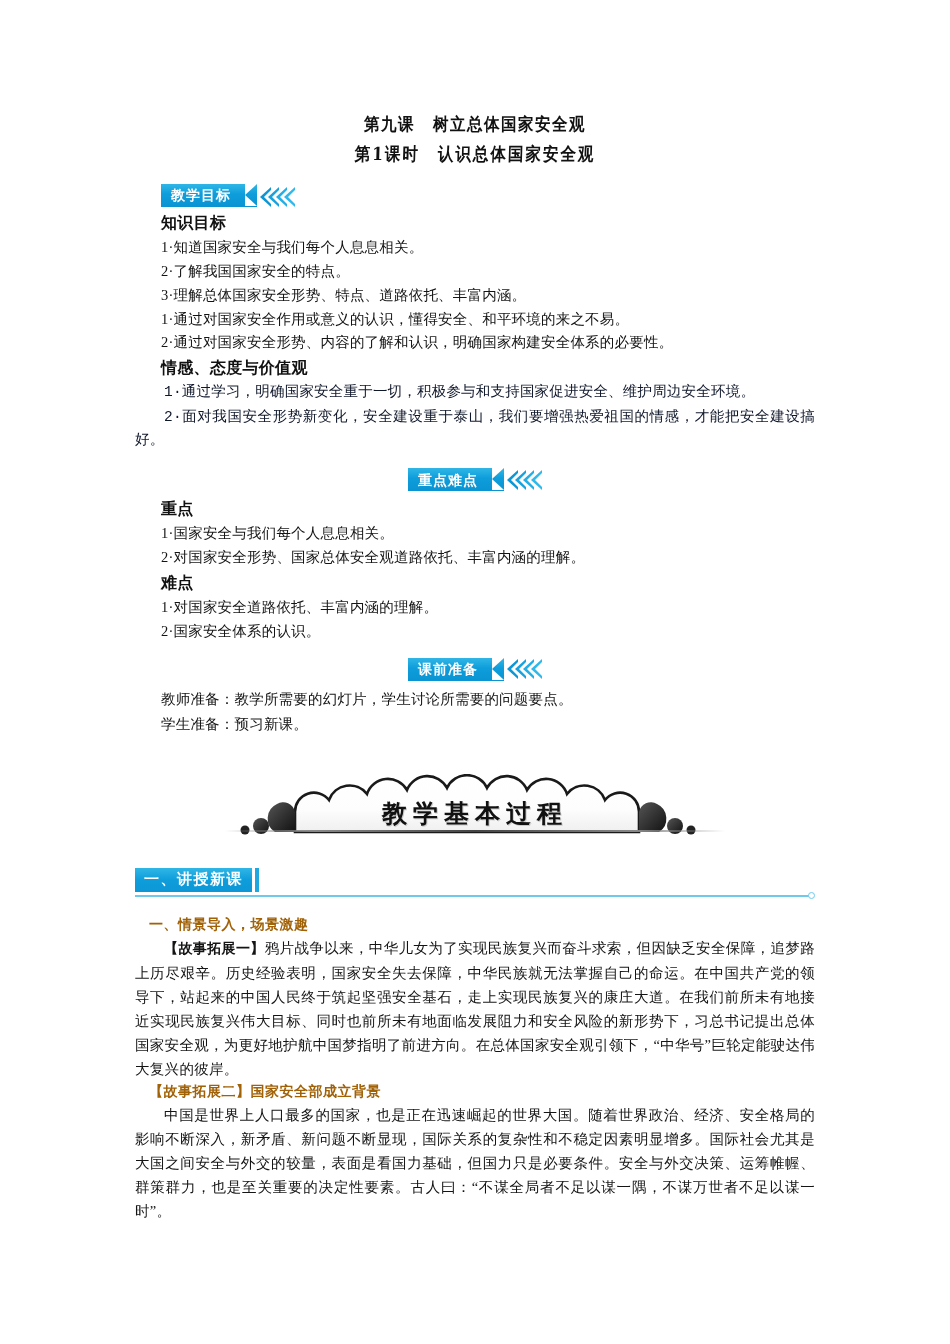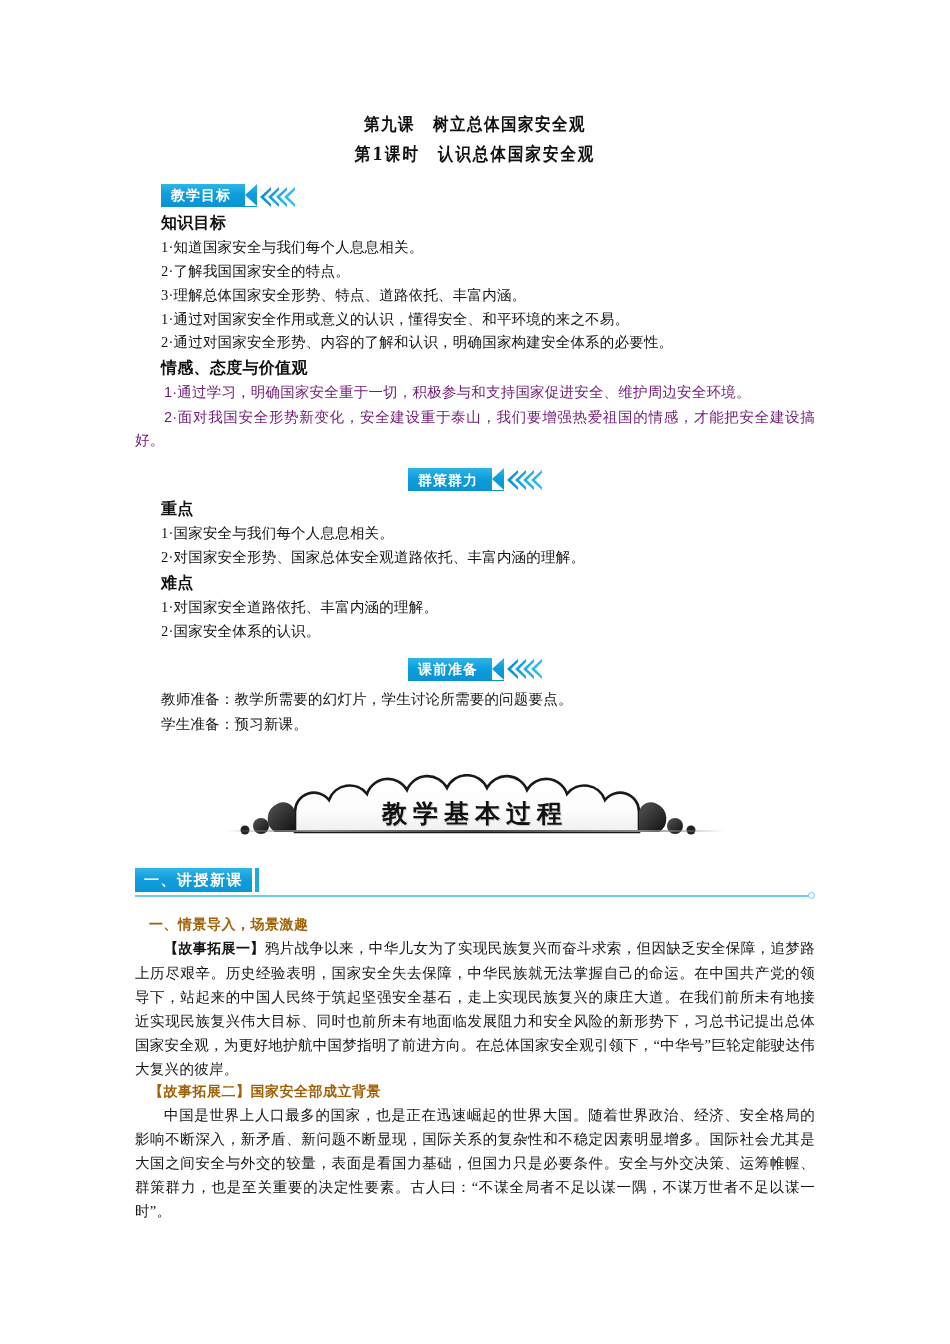--- a/index.html
+++ b/index.html
@@ -137,23 +137,23 @@
   }
   .line {
     font-family: "Liberation Serif", "DejaVu Serif", serif;
     font-size: 14.5px;
     color: #141414;
     line-height: 1.58;
     margin: 0 0 1px 26px;
     letter-spacing: 0.2px;
   }
   .para {
-    font-family: Liberation Sans, sans-serif;
+    font-family: Liberation Mono, monospace;
     font-size: 14.5px;
-    color: #701a75;
+    color: #0f172a;
     line-height: 1.62;
     margin: 0 0 1px 0;
     text-indent: 29px;
     letter-spacing: 0.2px;
     text-align: justify;
   }
   .plain {
     font-family: Liberation Serif, serif;
     font-size: 14.5px;
     color: #141414;
@@ -205,21 +205,21 @@
   .blue-sec-box {
     display: inline-flex;
     align-items: center;
     height: 24px;
     background: linear-gradient(180deg, #2fb6e6 0%, #0e9ddb 50%, #0d97d6 100%);
     padding: 0 9px;
     box-sizing: border-box;
     vertical-align: middle;
   }
   .blue-sec-label {
-    font-family: Liberation Serif, serif;
+    font-family: Liberation Mono, monospace;
     font-size: 15px;
     font-weight: bold;
     color: #ffffff;
     letter-spacing: 1.5px;
     line-height: 1;
     white-space: nowrap;
   }
   .blue-tick {
     display: inline-block;
     width: 4px; height: 24px;
@@ -306,21 +306,21 @@
 
     <div class="line">1·通过对国家安全作用或意义的认识，懂得安全、和平环境的来之不易。</div>
     <div class="line">2·通过对国家安全形势、内容的了解和认识，明确国家构建安全体系的必要性。</div>
 
     <div class="sub-head">情感、态度与价值观</div>
     <div class="para">1·通过学习，明确国家安全重于一切，积极参与和支持国家促进安全、维护周边安全环境。</div>
     <div class="para">2·面对我国安全形势新变化，安全建设重于泰山，我们要增强热爱祖国的情感，才能把安全建设搞好。</div>
 
     <div class="sec-head center">
       <div class="sec-bar">
-        <span class="sec-bar-label">群策群力</span>
+        <span class="sec-bar-label">重点难点</span>
       </div>
       <div class="chevs">
         <span class="chev c1"></span>
         <span class="chev c2"></span>
         <span class="chev c3"></span>
         <span class="chev c4"></span>
       </div>
     </div>
 
     <div class="sub-head">重点</div>

